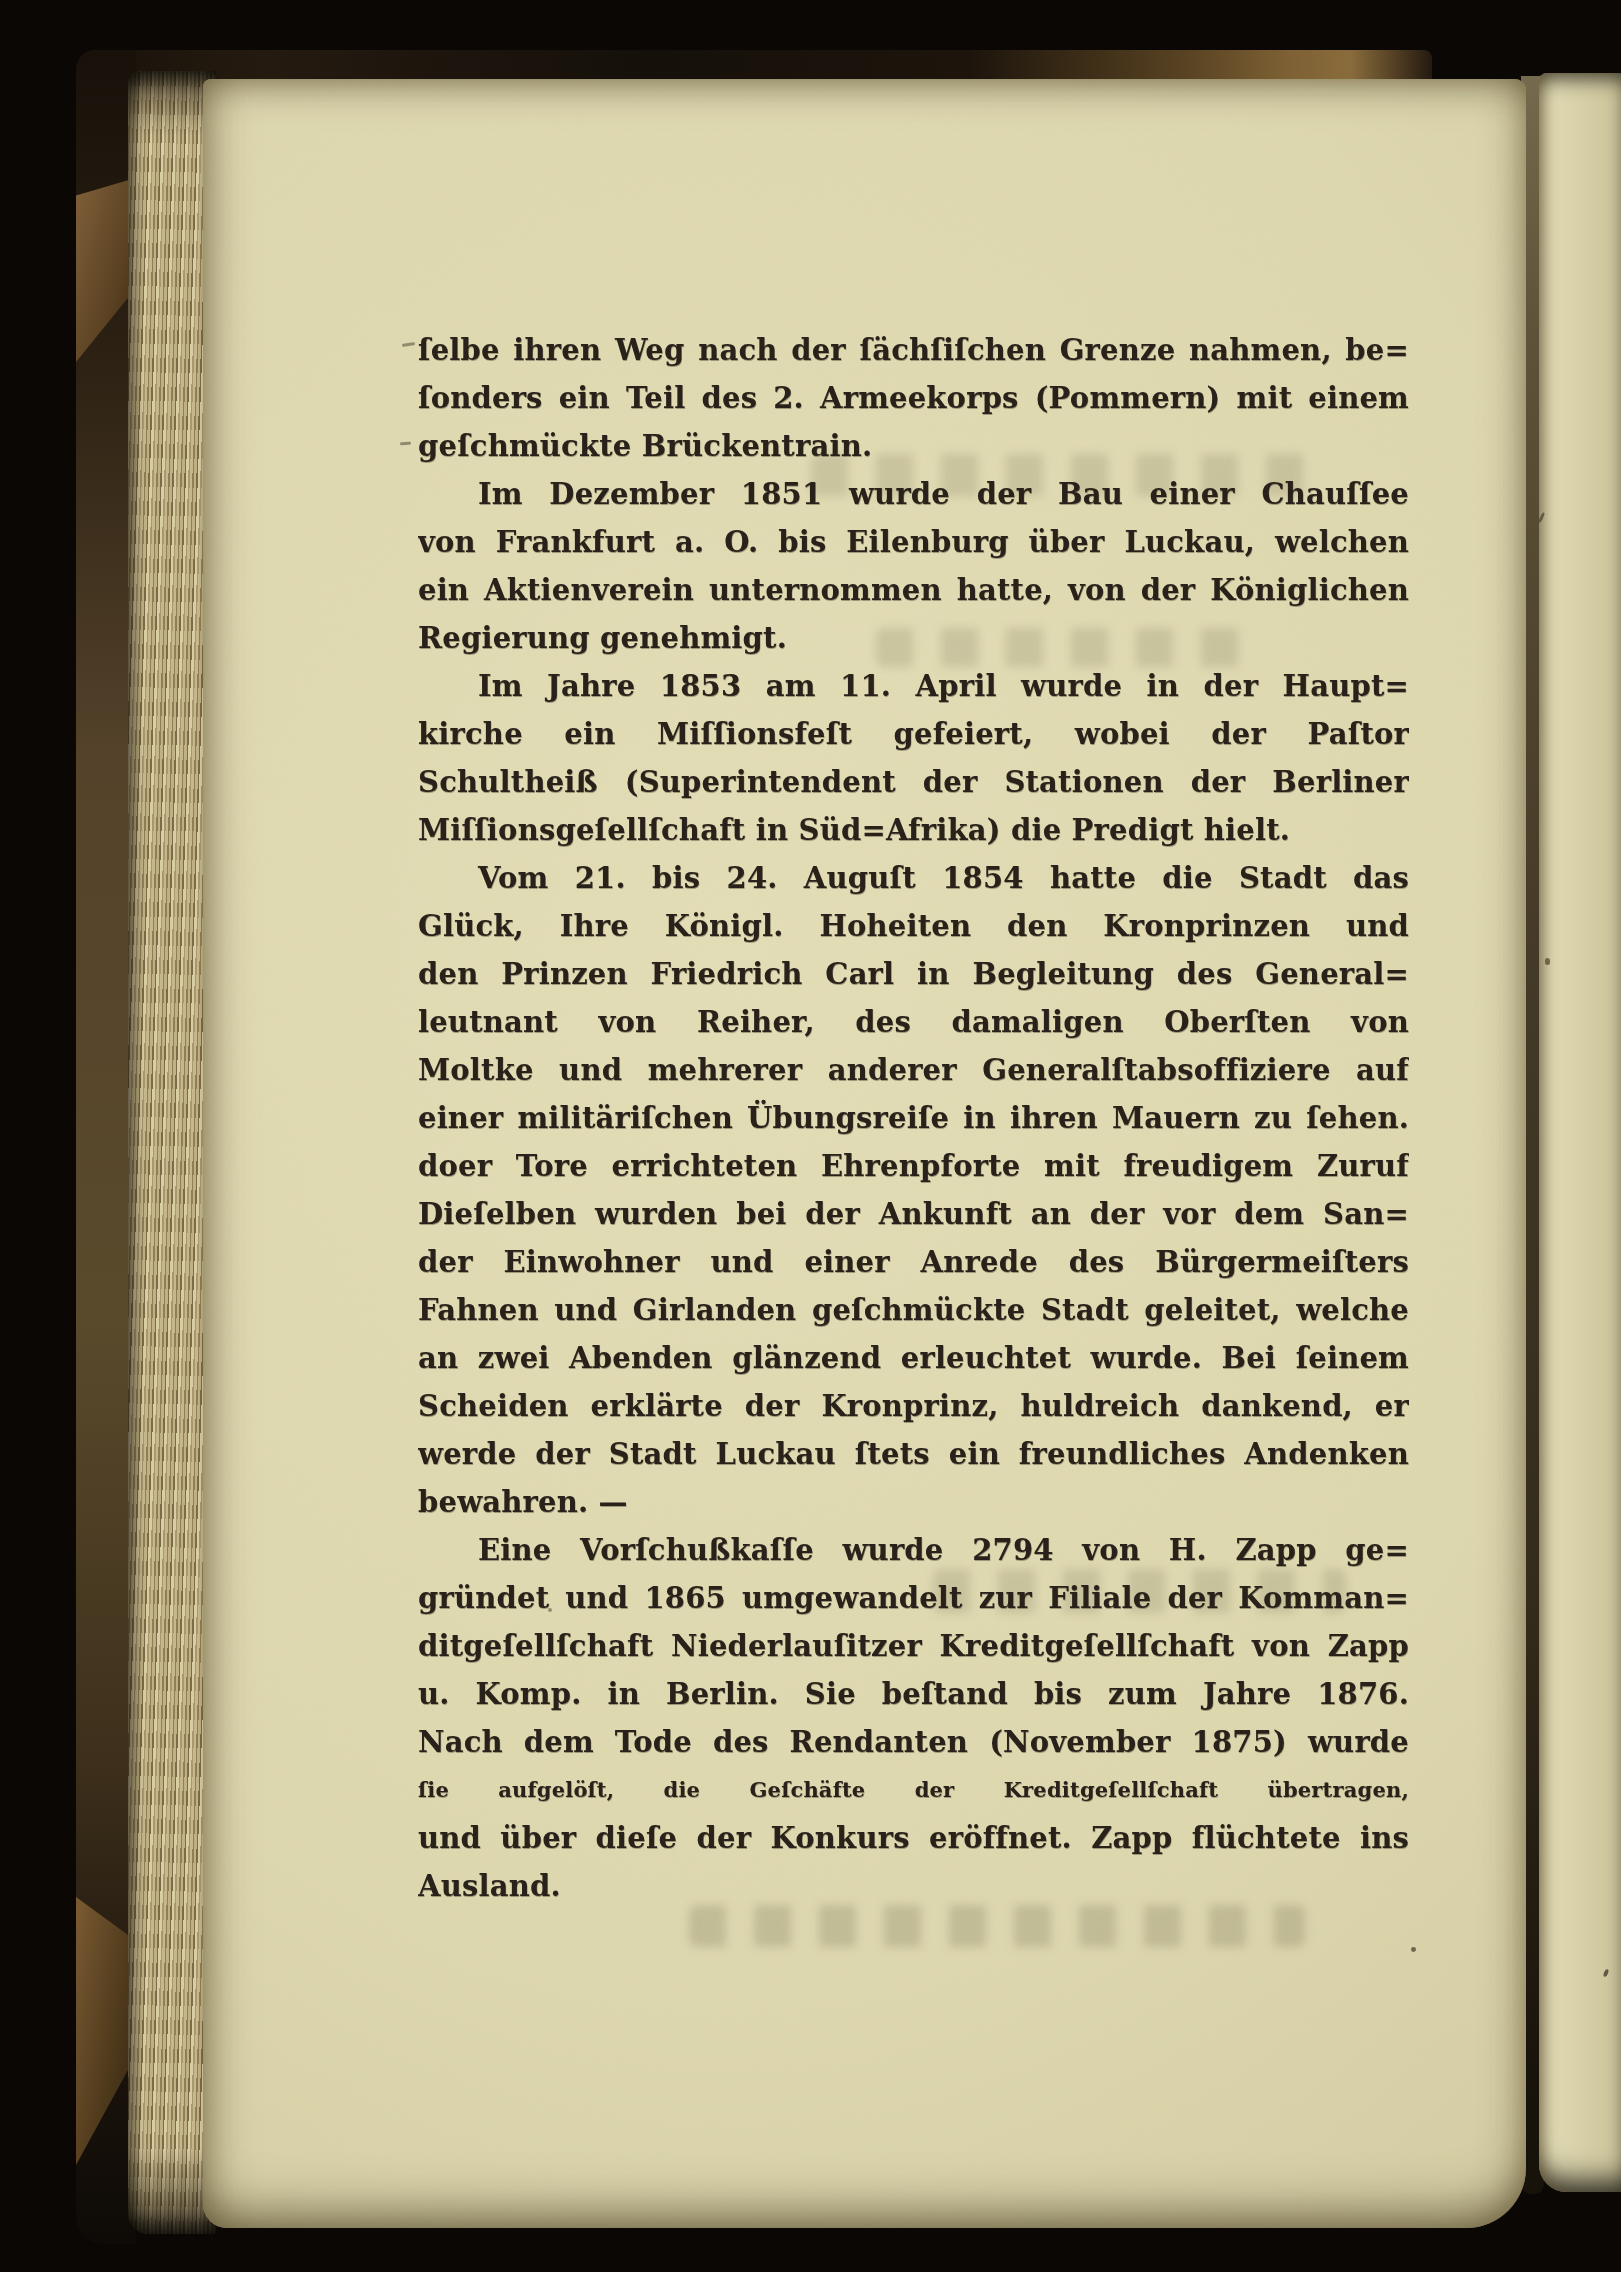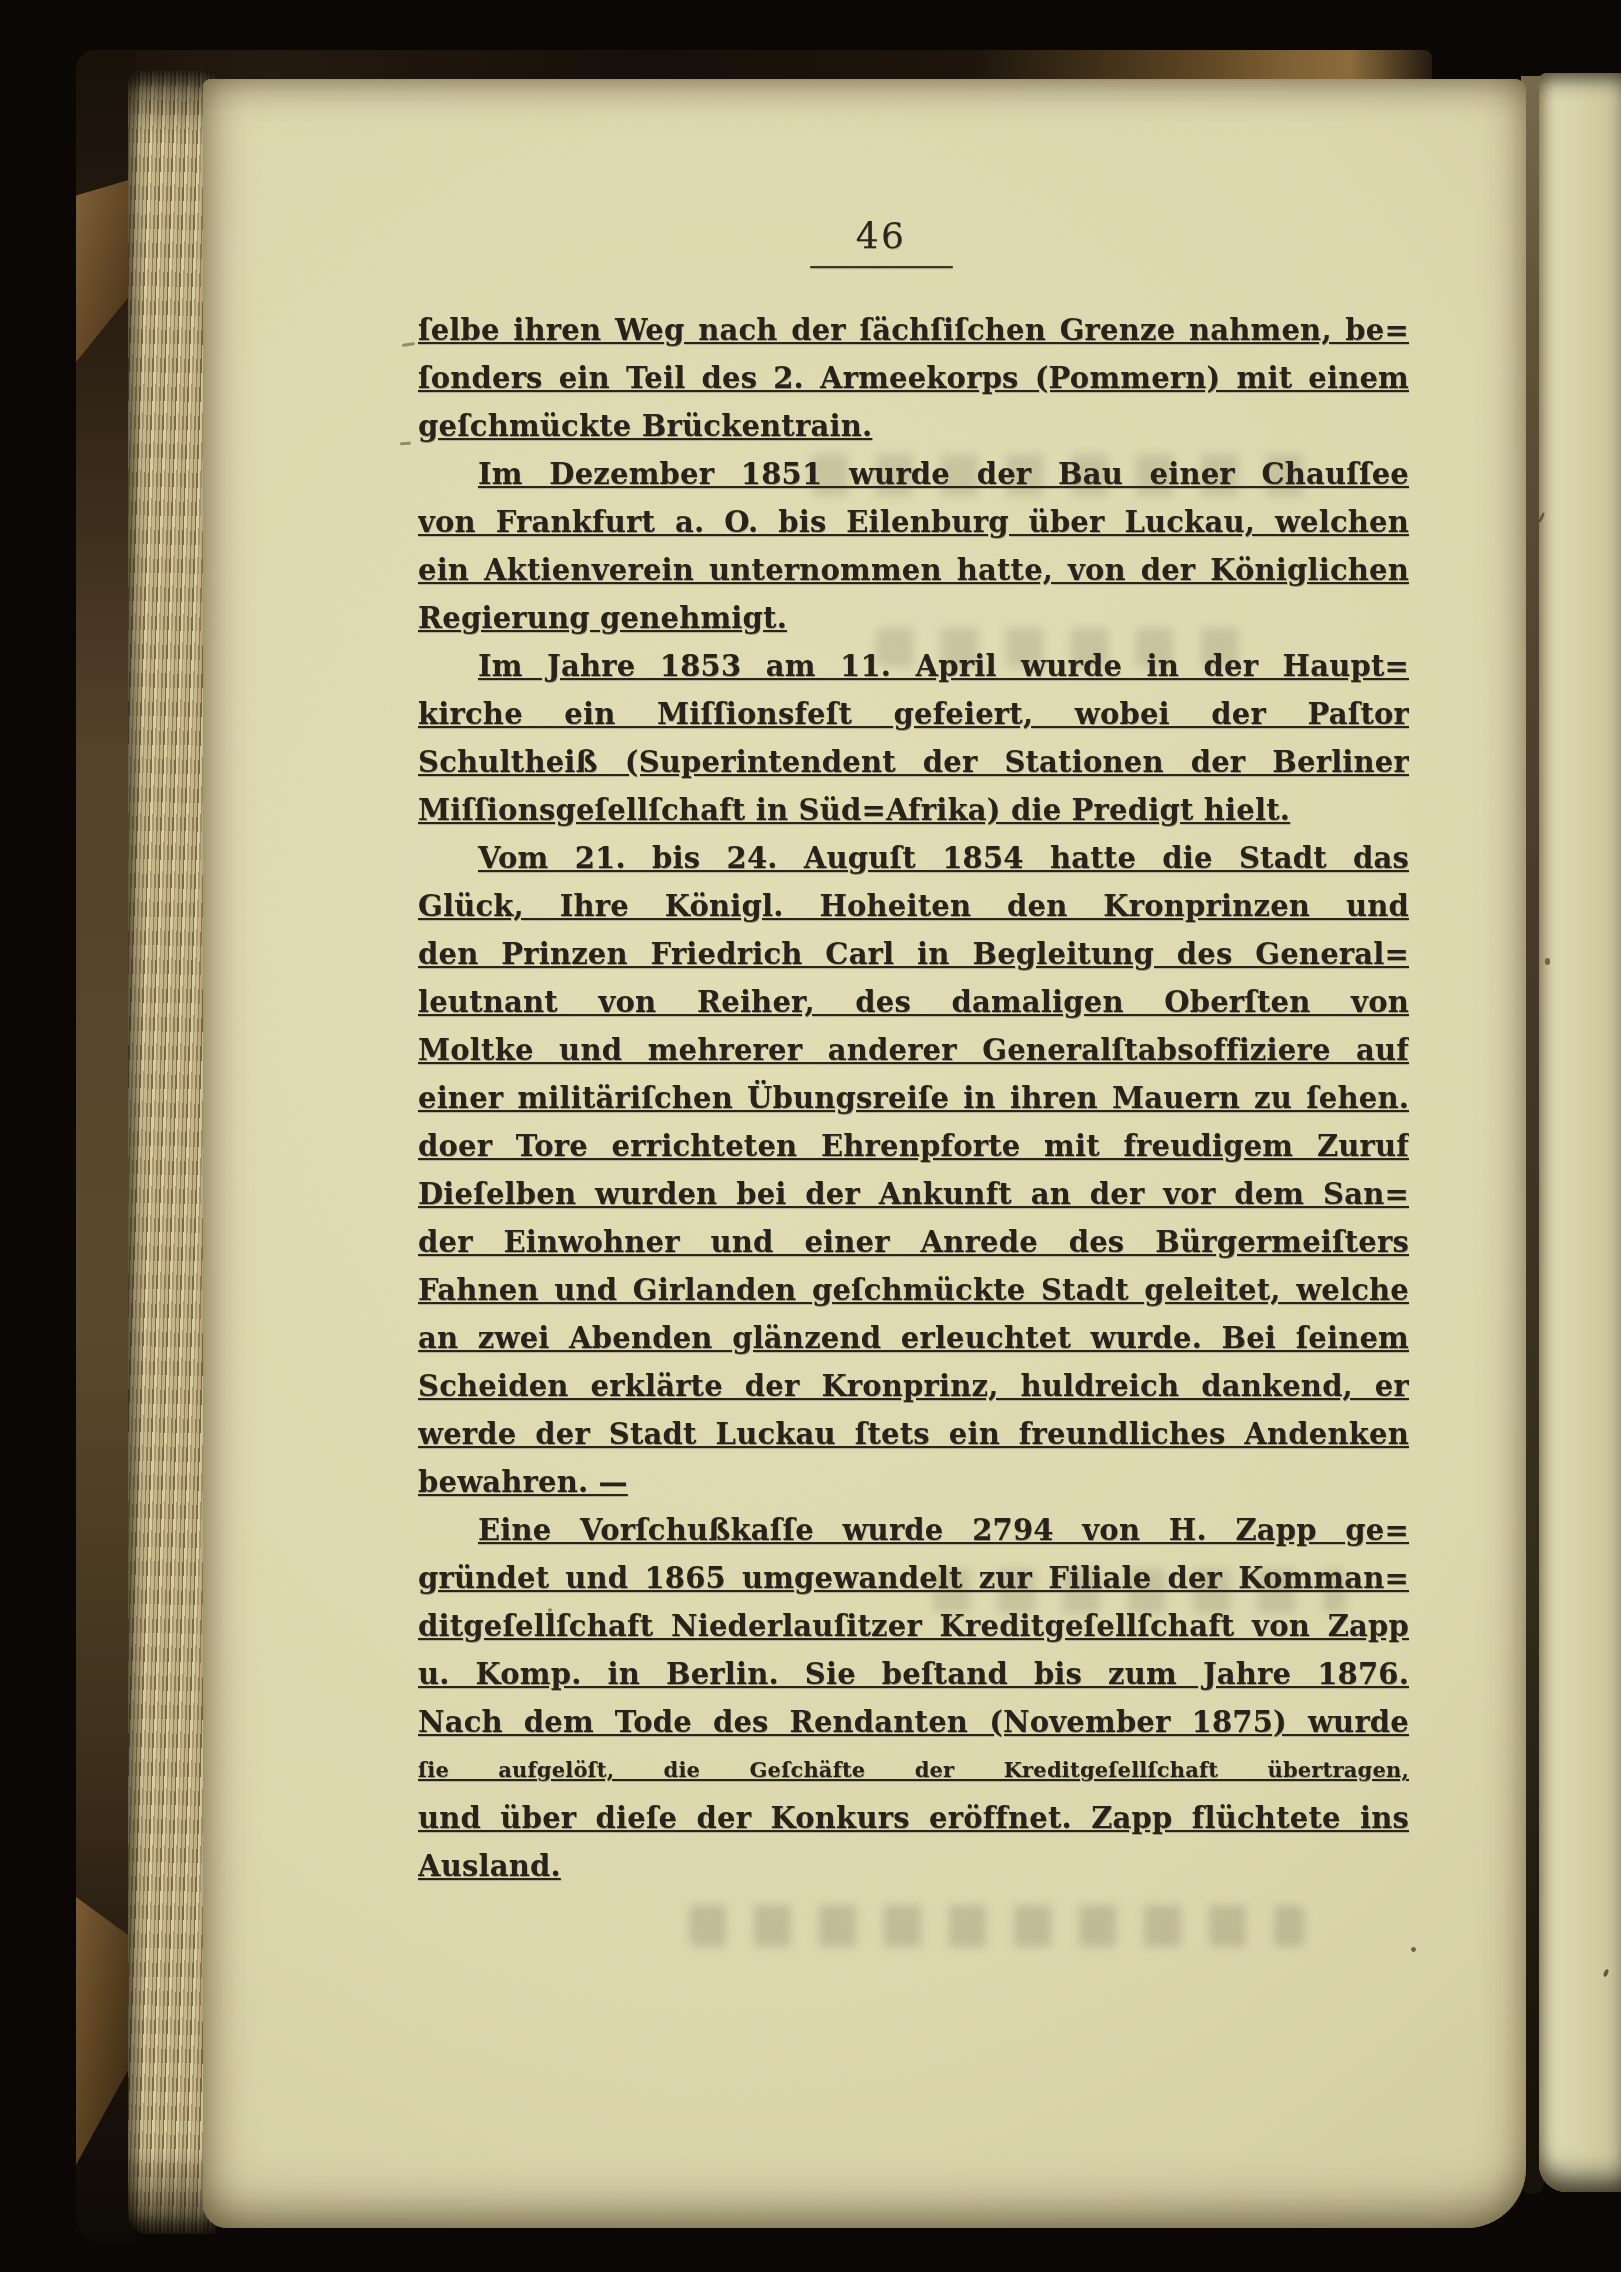--- a/index.html
+++ b/index.html
@@ -73,26 +73,25 @@
   }
   .grain { position: absolute; left: 0; top: 0; width: 100%; height: 100%; opacity: .5; mix-blend-mode: multiply; pointer-events: none; }
 
   
   .folio-wrap { position: absolute; left: 0; top: 139px; width: 1356px; text-align: center; color: #2c261e; }
   .folio { font: 400 36px/1 "DejaVu Serif", "Liberation Serif", serif; letter-spacing: 2.4px; text-shadow: 0.4px 0.6px 0.6px rgba(45,38,25,.35); }
   .folio-rule { width: 143px; height: 2.4px; background: #3a342b; margin: 12px auto 0; border-radius: 1.6px; box-shadow: 0 0.8px 0.8px rgba(60,50,30,.45); }
 
   
   .textblock {
-    position: absolute; left: 215px; top: 227px; width: 991px;
+    position: absolute; left: 215px; top: 247px; width: 991px;
     font-family: "DejaVu Serif", "Liberation Serif", serif;
     font-weight: 700; font-size: 29px; line-height: 48px;
     color: #29221a; letter-spacing: 0.2px;
     text-shadow: 0.5px 0.6px 0.6px rgba(35,28,18,.35);
-    text-decoration: underline;
   }
   .line { height: 48px; overflow: hidden; text-align: justify; }
   .line.just::after { content: ""; display: inline-block; width: 100%; height: 0; }
   .line.ind { text-indent: 60px; }
   .line.tight { font-size: 21px; }
 
   
   .ghost {
     position: absolute; border-radius: 8px; filter: blur(4.9px); opacity: .4; pointer-events: none;
     background: repeating-linear-gradient(90deg, rgba(122,117,85,.55) 0 37px, rgba(122,117,85,0) 37px 65px);
@@ -127,24 +126,20 @@
   <div class="gutter"></div>
   <div class="facing"></div>
 
   <div class="page">
 
     <div class="ghost g1"></div>
     <div class="ghost g2"></div>
     <div class="ghost g3"></div>
     <div class="ghost g4"></div>
 
-    <div class="folio-wrap">
-      <div class="folio">46</div>
-      <div class="folio-rule"></div>
-    </div>
 
     <div class="textblock">
       <div class="line just">ſelbe ihren Weg nach der ſächſiſchen Grenze nahmen, be=</div>
       <div class="line just">ſonders ein Teil des 2. Armeekorps (Pommern) mit einem</div>
       <div class="line end">geſchmückte Brückentrain.</div>
 
       <div class="line just ind">Im Dezember 1851 wurde der Bau einer Chauſſee</div>
       <div class="line just">von Frankfurt a. O. bis Eilenburg über Luckau, welchen</div>
       <div class="line just">ein Aktienverein unternommen hatte, von der Königlichen</div>
       <div class="line end">Regierung genehmigt.</div>

